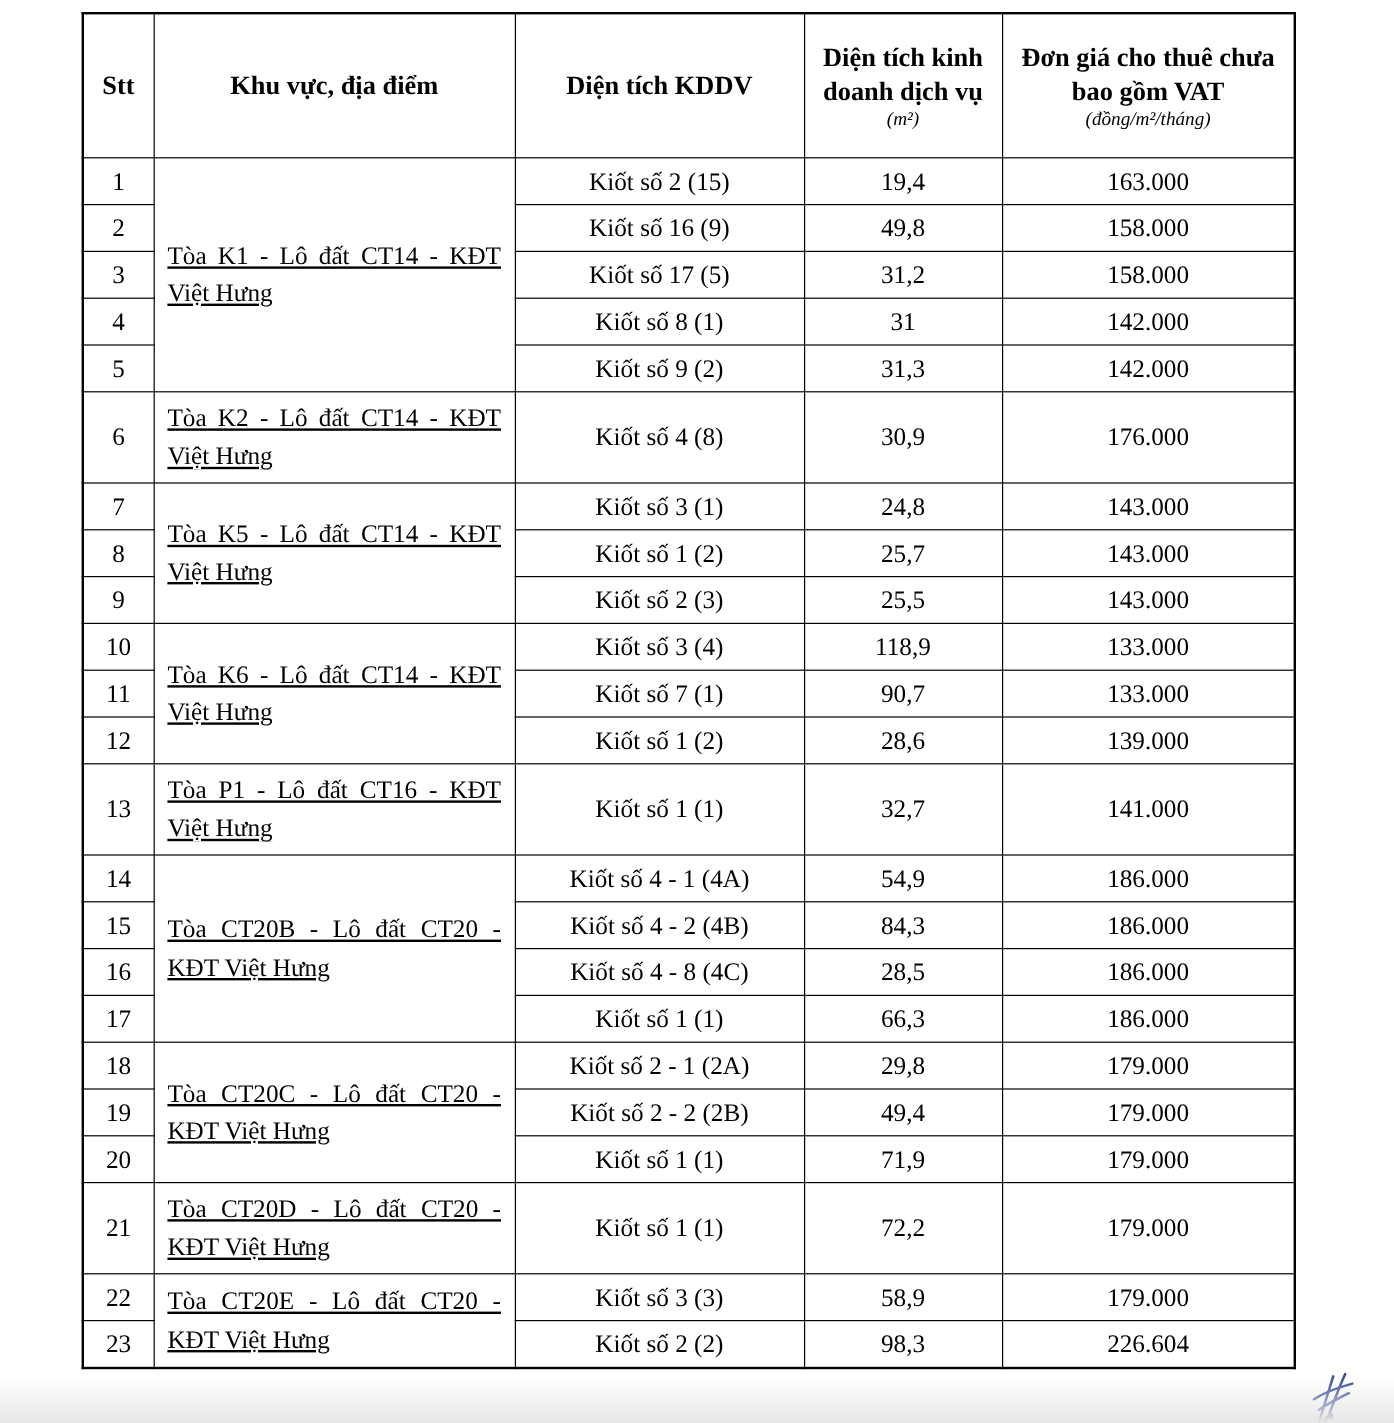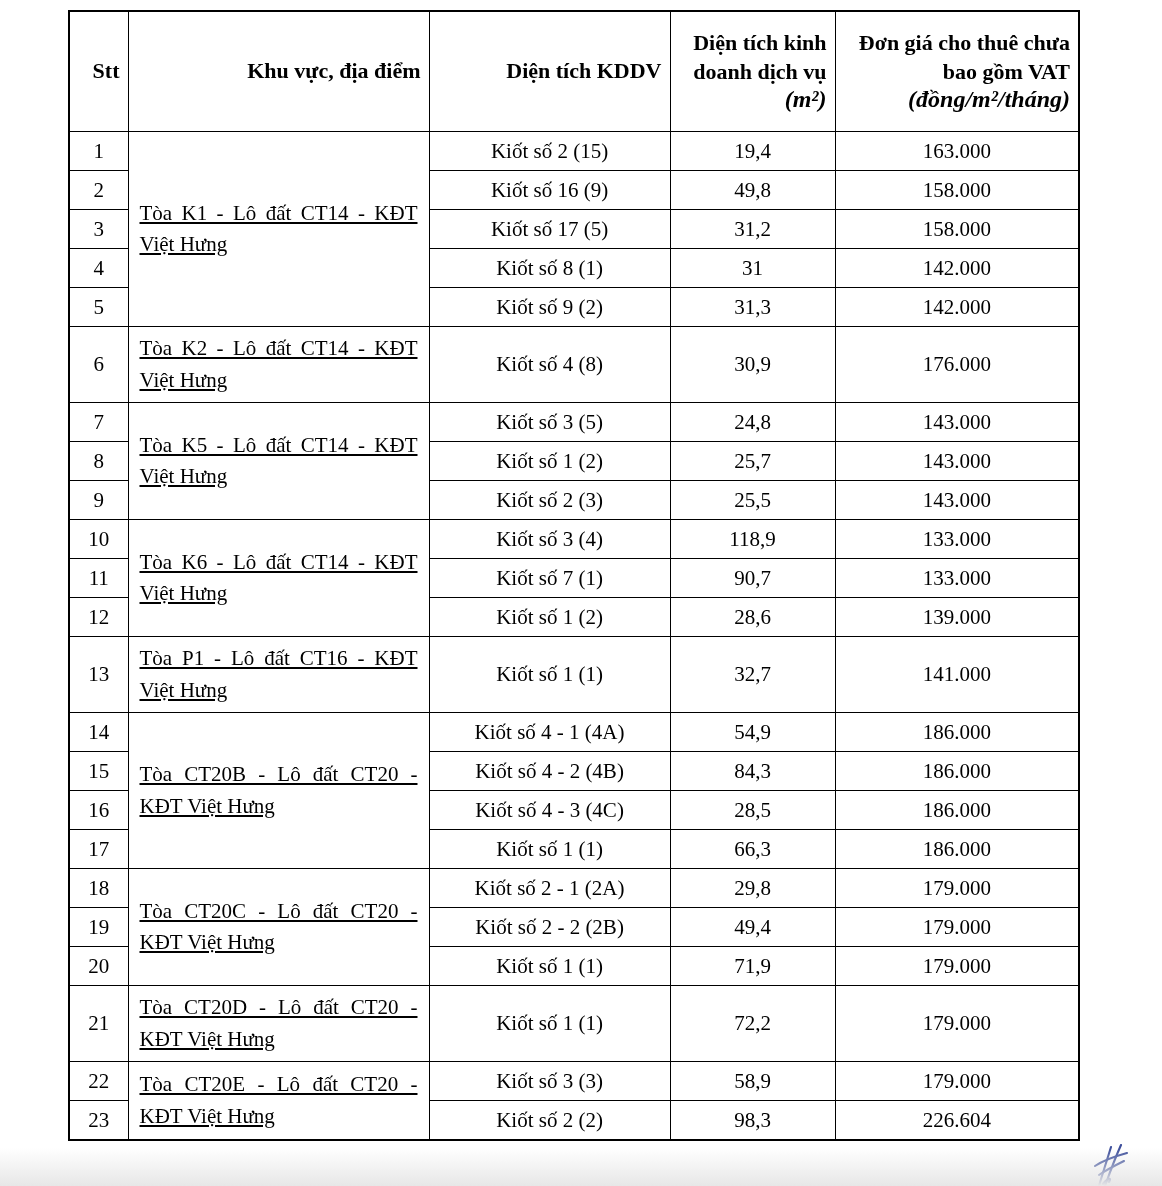--- a/index.html
+++ b/index.html
@@ -21,29 +21,29 @@
     table-layout: fixed;
   }
   .price-table th, .price-table td {
     border: 1px solid #000;
     overflow: hidden;
   }
   thead th {
     height: 119px;
     font-size: 22px;
     font-weight: bold;
-    text-align: right;
+    text-align: center;
     vertical-align: middle;
     line-height: 1.3;
     padding: 0 8px;
   }
   thead .sub {
     font-style: italic;
-    font-weight: bold;
-    font-size: 24px;
+    font-weight: normal;
+    font-size: 16px;
     line-height: 1.15;
   }
   tbody td {
     height: 38px;
     font-size: 21px;
     text-align: center;
     vertical-align: middle;
     padding: 0 4px;
   }
   tbody tr.tall td { height: 75px; }
@@ -137,21 +137,21 @@
         <tr class="tall">
           <td>6</td>
           <td class="area" rowspan="1">Tòa K2 - Lô đất CT14 - KĐT Việt Hưng</td>
           <td>Kiốt số 4 (8)</td>
           <td>30,9</td>
           <td>176.000</td>
         </tr>
         <tr>
           <td>7</td>
           <td class="area" rowspan="3">Tòa K5 - Lô đất CT14 - KĐT Việt Hưng</td>
-          <td>Kiốt số 3 (5)</td>
+          <td>Kiốt số 3 (1)</td>
           <td>24,8</td>
           <td>143.000</td>
         </tr>
         <tr>
           <td>8</td>
           <td>Kiốt số 1 (2)</td>
           <td>25,7</td>
           <td>143.000</td>
         </tr>
         <tr>
@@ -194,21 +194,21 @@
           <td>186.000</td>
         </tr>
         <tr>
           <td>15</td>
           <td>Kiốt số 4 - 2 (4B)</td>
           <td>84,3</td>
           <td>186.000</td>
         </tr>
         <tr>
           <td>16</td>
-          <td>Kiốt số 4 - 3 (4C)</td>
+          <td>Kiốt số 4 - 8 (4C)</td>
           <td>28,5</td>
           <td>186.000</td>
         </tr>
         <tr>
           <td>17</td>
           <td>Kiốt số 1 (1)</td>
           <td>66,3</td>
           <td>186.000</td>
         </tr>
         <tr>

